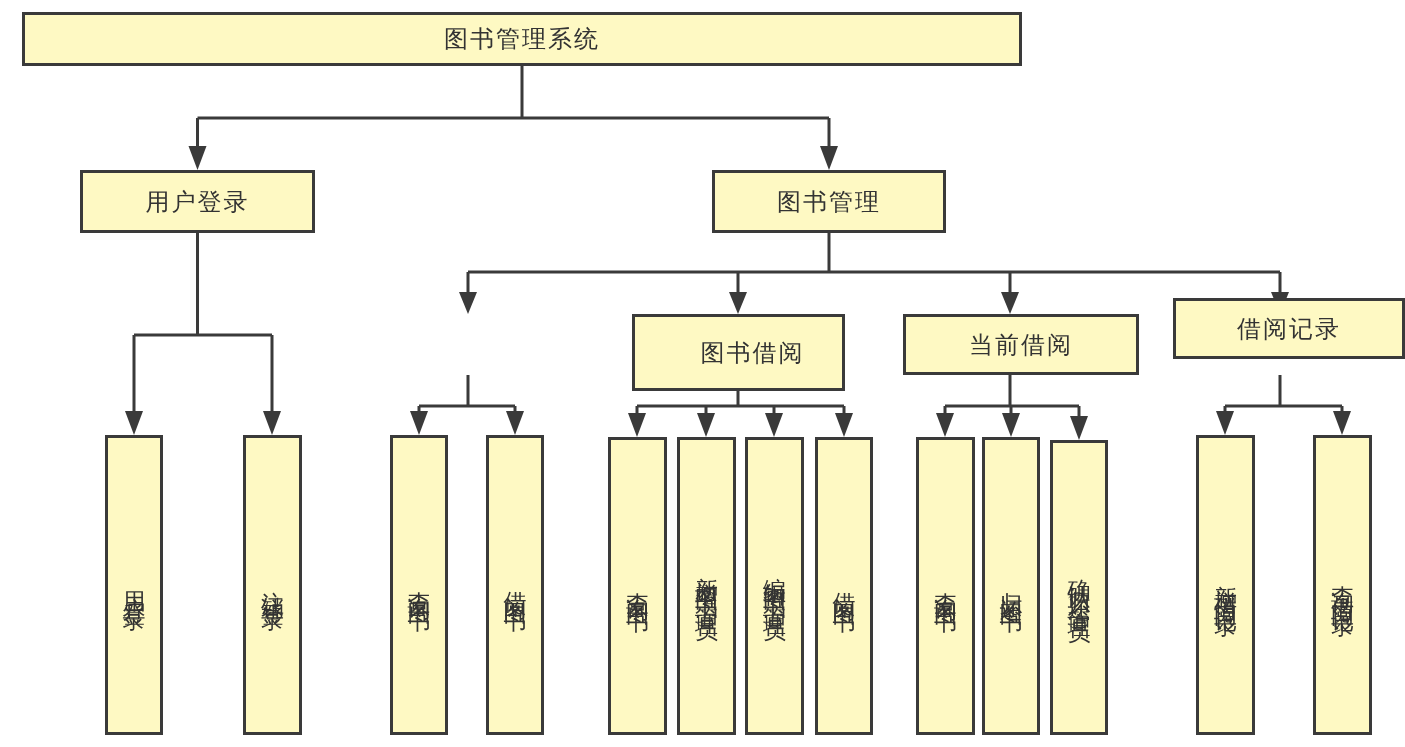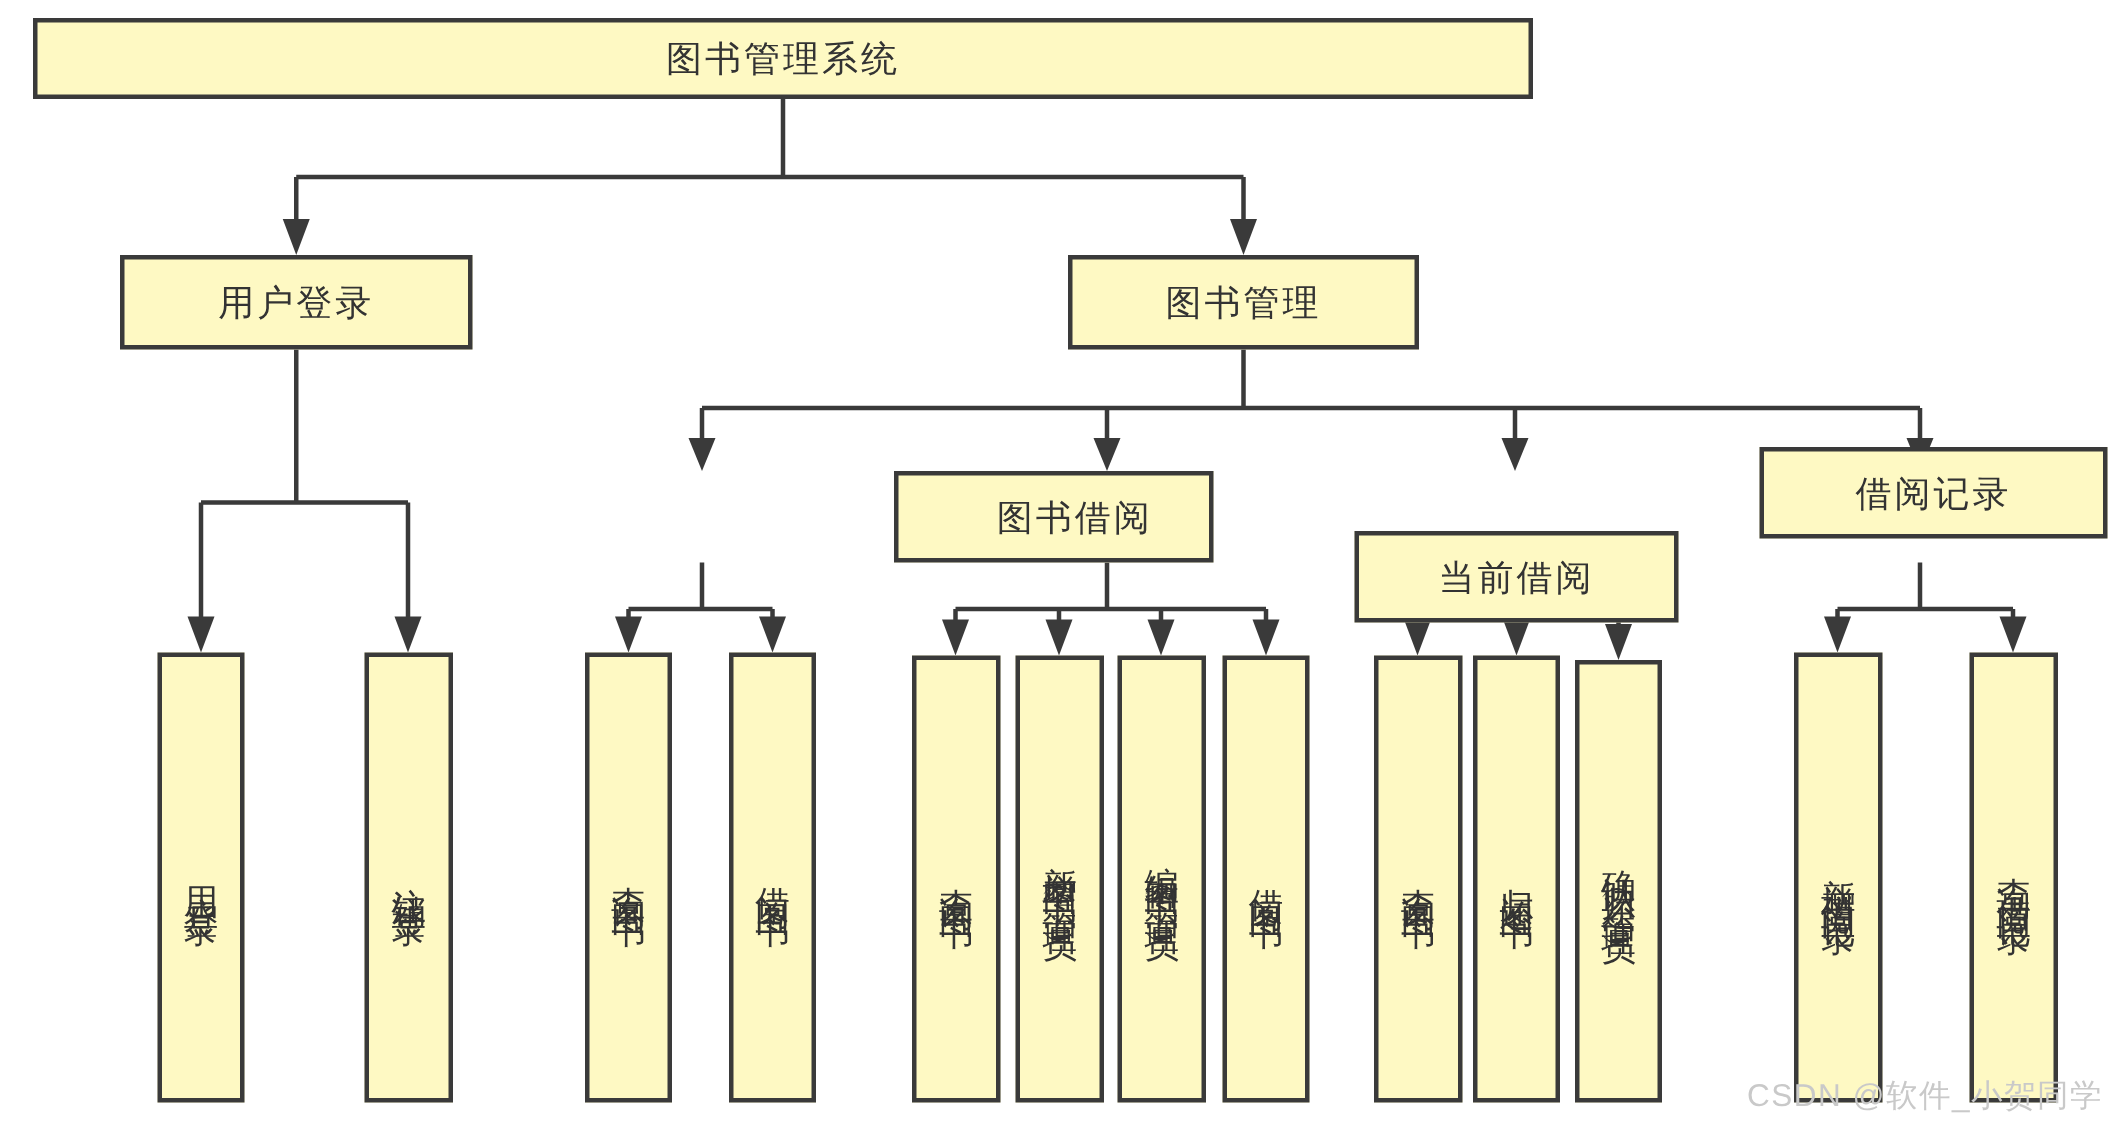--- a/index.html
+++ b/index.html
@@ -94,24 +94,24 @@
     <span class="h-label">图书管理系统</span>
   </div>
 
   <div class="box" style="left:80px;top:170px;width:235px;height:63px;">
     <span class="h-label">用户登录</span>
   </div>
   <div class="box" style="left:712px;top:170px;width:234px;height:63px;">
     <span class="h-label">图书管理</span>
   </div>
 
-  <div class="box" style="left:596px;top:314px;width:213px;height:61px;padding-left:28px;">
+  <div class="box" style="left:632px;top:314px;width:213px;height:77px;padding-left:28px;">
     <span class="h-label">图书借阅</span>
   </div>
-  <div class="box" style="left:903px;top:314px;width:216px;height:61px;margin-top:40px;">
+  <div class="box" style="left:903px;top:314px;width:236px;height:61px;">
     <span class="h-label">当前借阅</span>
   </div>
   <div class="box" style="left:1173px;top:298px;width:232px;height:61px;">
     <span class="h-label">借阅记录</span>
   </div>
 
   <div class="box" style="left:105px;top:435px;width:58px;height:300px;">
     <span class="v-label">用户登录</span>
   </div>
   <div class="box" style="left:243px;top:435px;width:59px;height:300px;">
@@ -148,15 +148,14 @@
     <span class="v-label">确认归还（管理员）</span>
   </div>
 
   <div class="box" style="left:1196px;top:435px;width:59px;height:300px;">
     <span class="v-label">新增借阅记录</span>
   </div>
   <div class="box" style="left:1313px;top:435px;width:59px;height:300px;">
     <span class="v-label">查询借阅记录</span>
   </div>
 
-  <div class="watermark">CSDN @软件_小贺同学</div>
 
 </div>
 
 </body></html>

